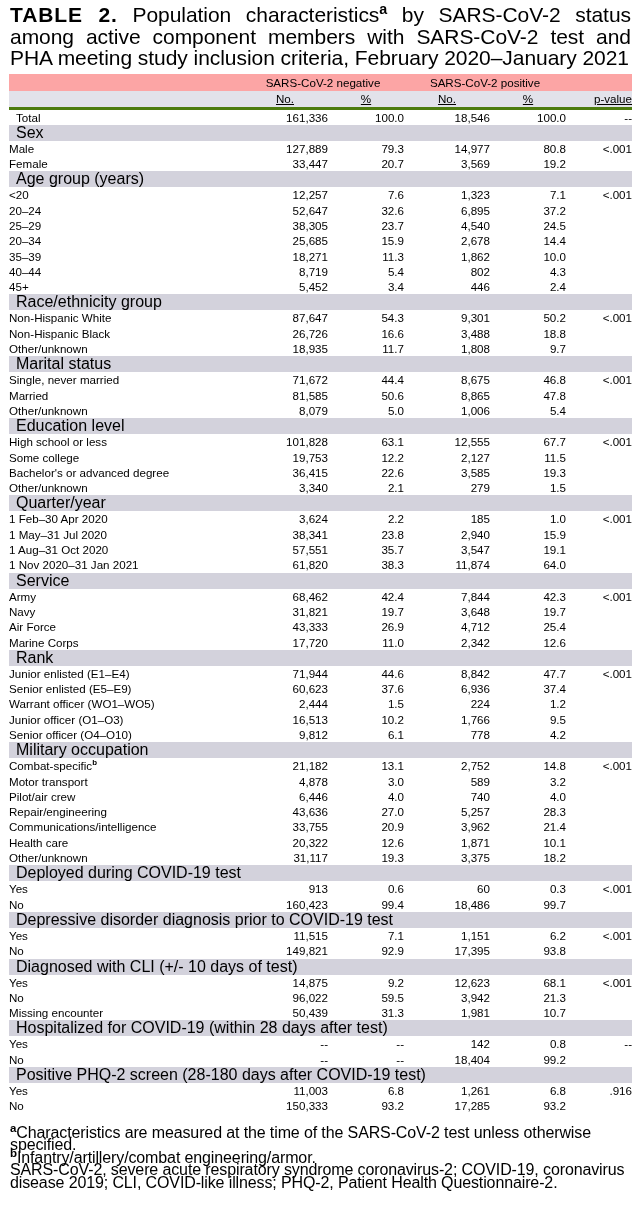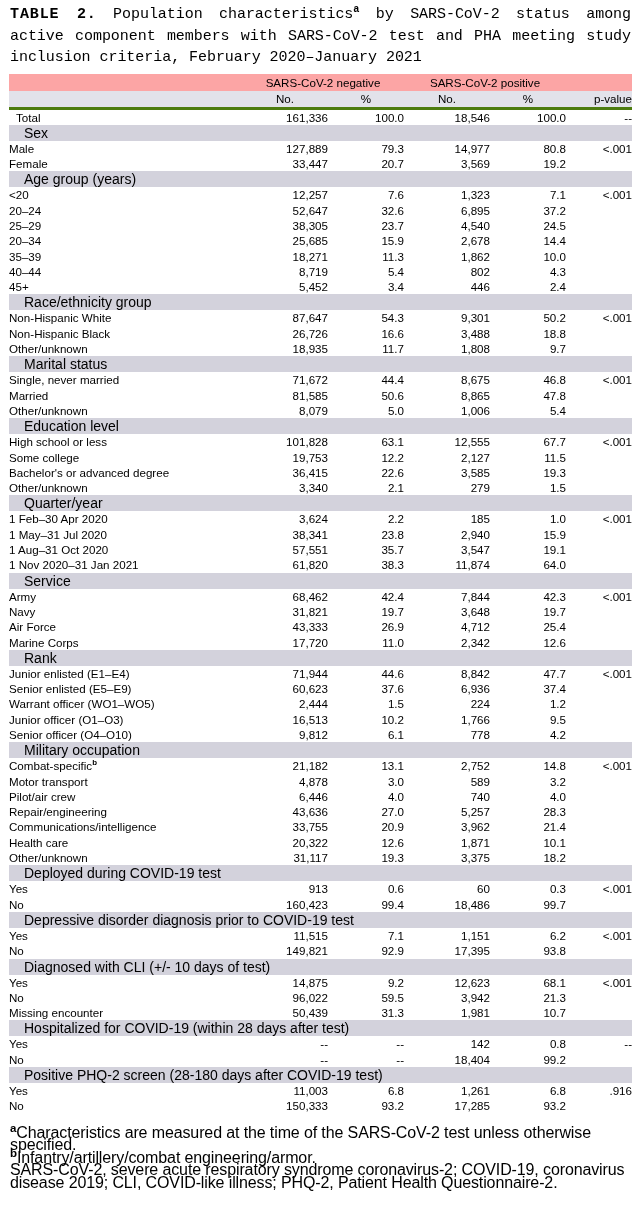--- a/index.html
+++ b/index.html
@@ -17,27 +17,26 @@
   .page {
     position: relative;
     width: 641px;
     height: 1224px;
     box-sizing: border-box;
     padding: 0 9px;
   }
 
   
   .table-caption {
-    font-size: 15px;
+    font-size: 21px;
     line-height: 21.5px;
     text-align: justify;
     padding: 4px 1px 0 1px;
     margin: 0 0 5px 0;
     letter-spacing: -0.05px;
-    font-family: Liberation Mono, monospace;
   }
   .table-caption .tbl-num {
     font-weight: bold;
     letter-spacing: 0.9px;
   }
   sup {
     font-size: 0.68em;
     vertical-align: super;
     line-height: 0;
     font-weight: bold;
@@ -77,37 +76,38 @@
   tr.hdr-group td.grp-neg,
   tr.hdr-group td.grp-pos { text-align: center; }
 
   
   tr.hdr-sub td {
     background: #e2e2ea;
     height: 16px;
     line-height: 16px;
     font-size: 11.6px;
     text-align: center;
+    text-decoration: underline;
   }
   tr.hdr-sub td.pv { text-align: right; }
 
   
   tr.total-row td {
     height: 16px;
     line-height: 16px;
     border-top: 3px solid #4d7c0f;
   }
 
   
   tr.section td {
     background: #d3d2dc;
     height: 16px;
     line-height: 16px;
-    padding-left: 15px;
-    font-size: 14px;
+    padding-left: 7px;
+    font-size: 16px;
   }
 
   
   tr.data td {
     height: 15.3px;
     line-height: 15.3px;
     background: #ffffff;
   }
   td.label {
     text-align: left;

